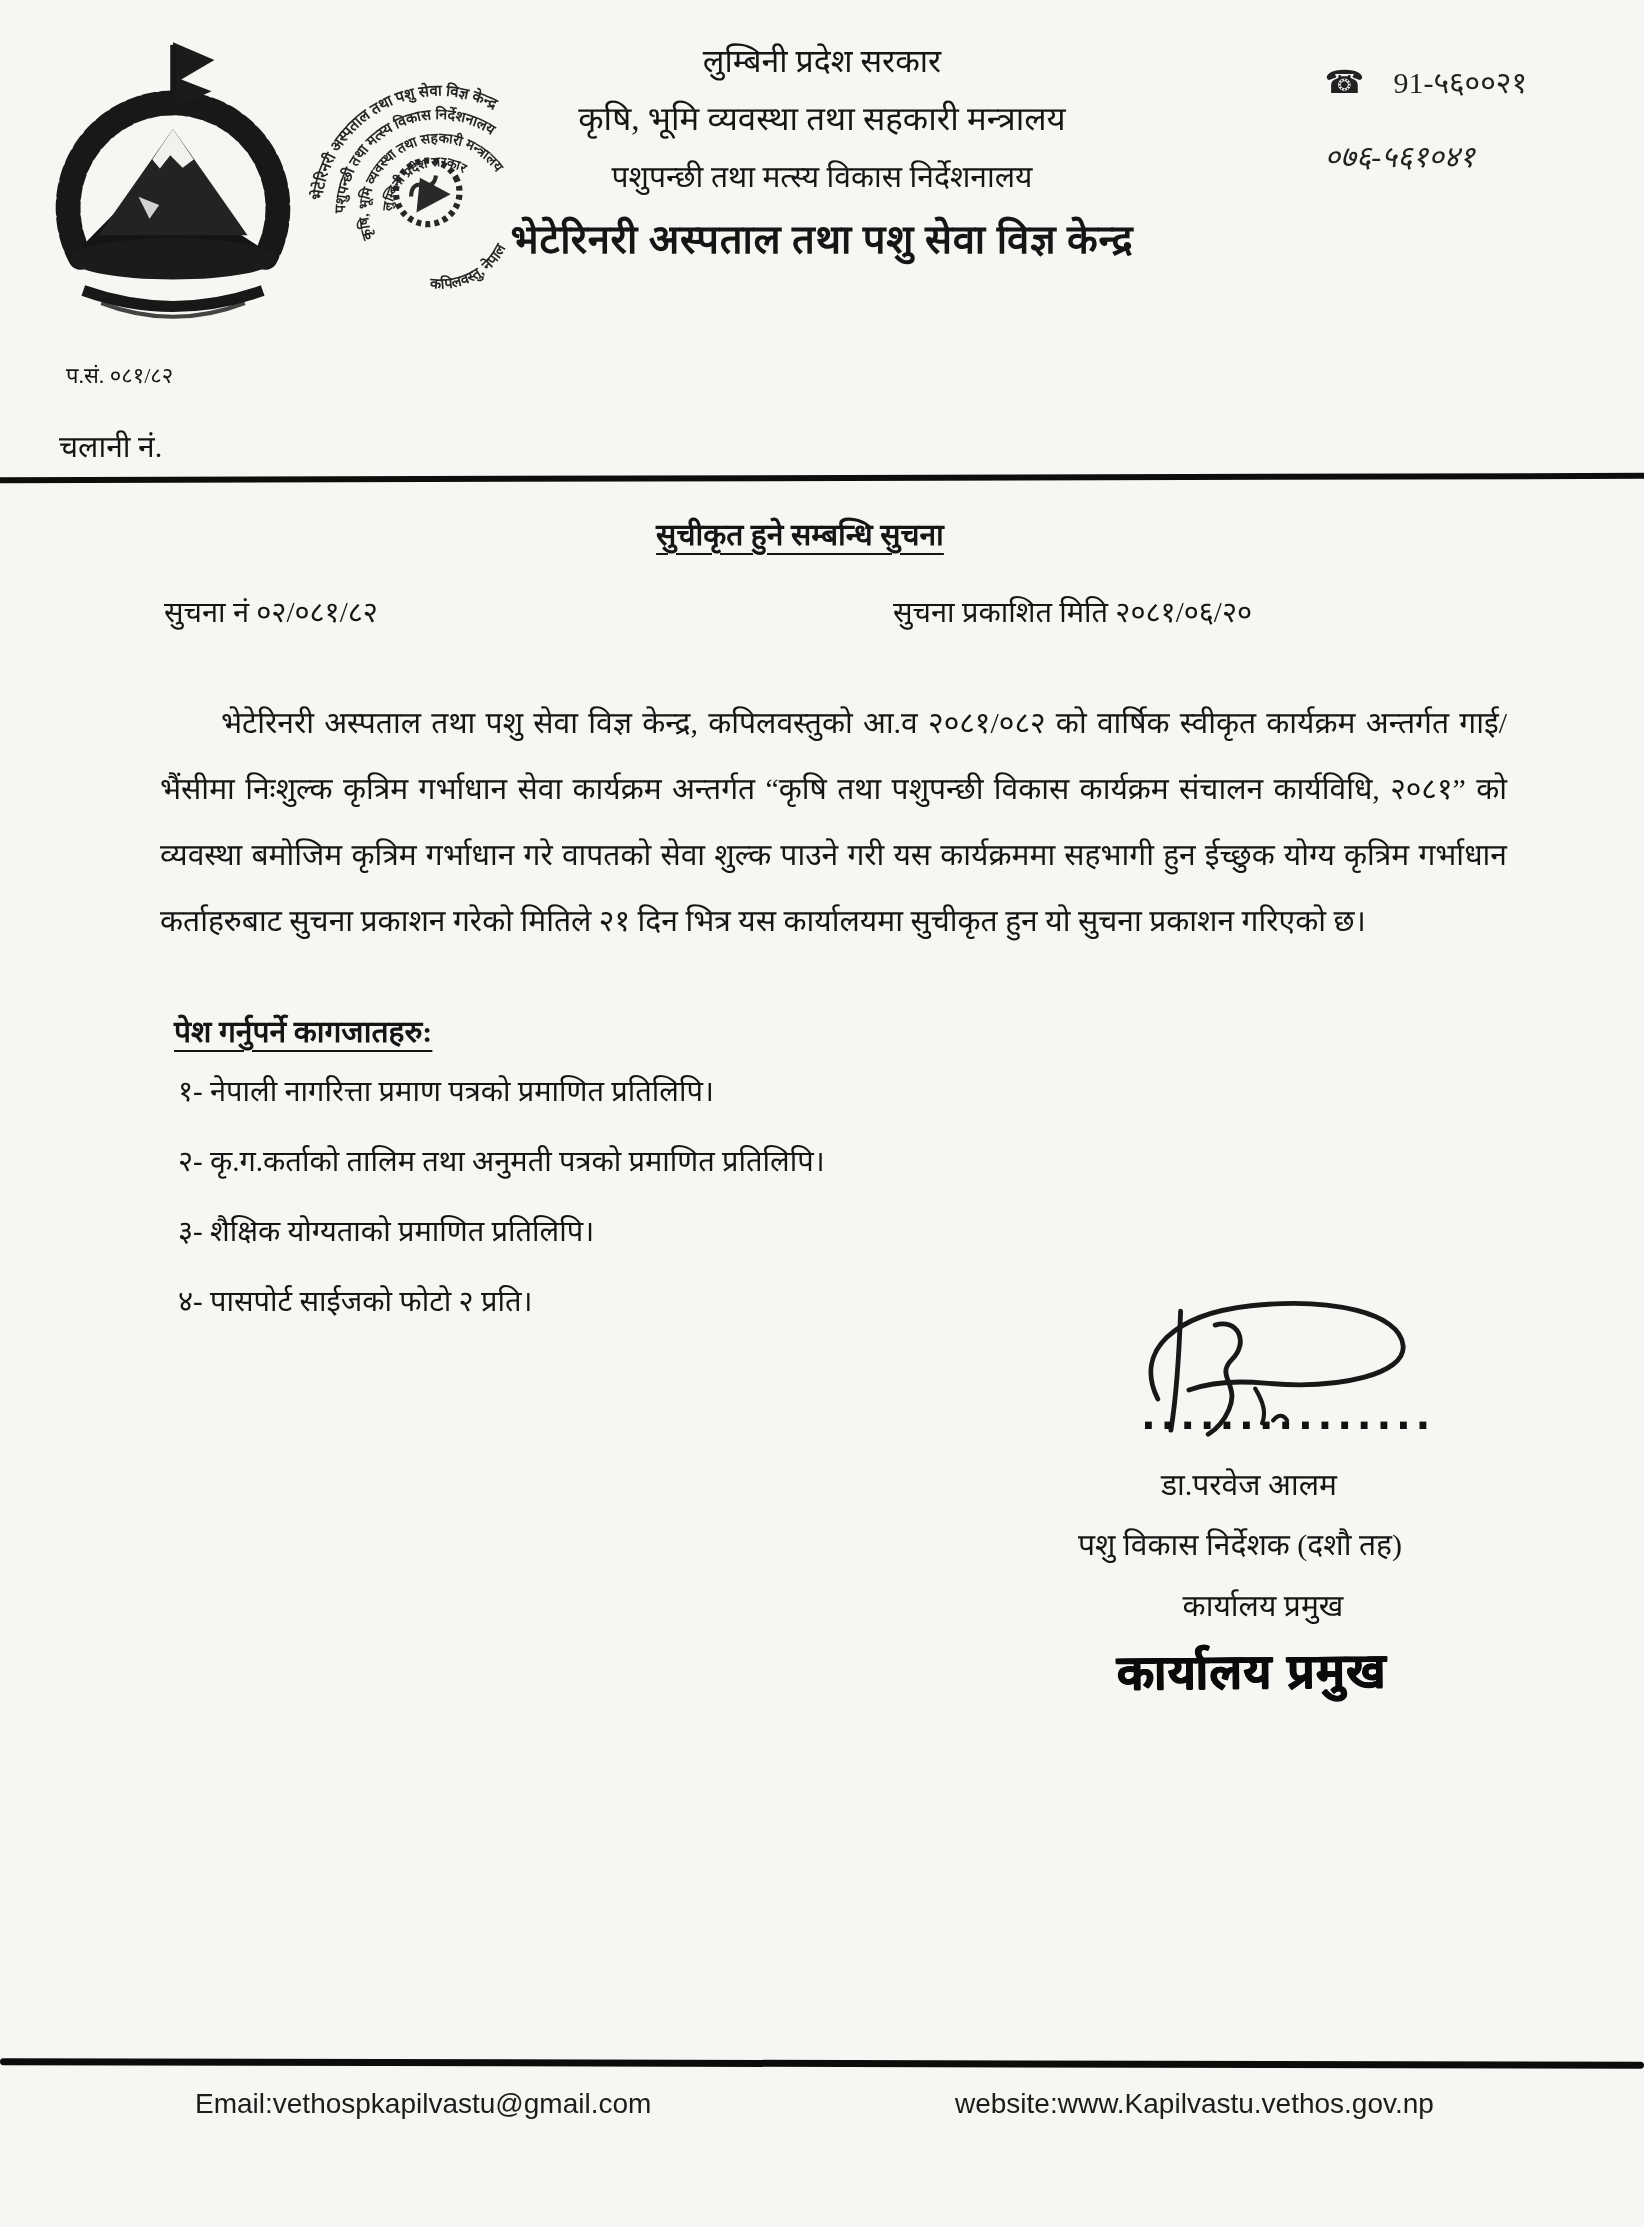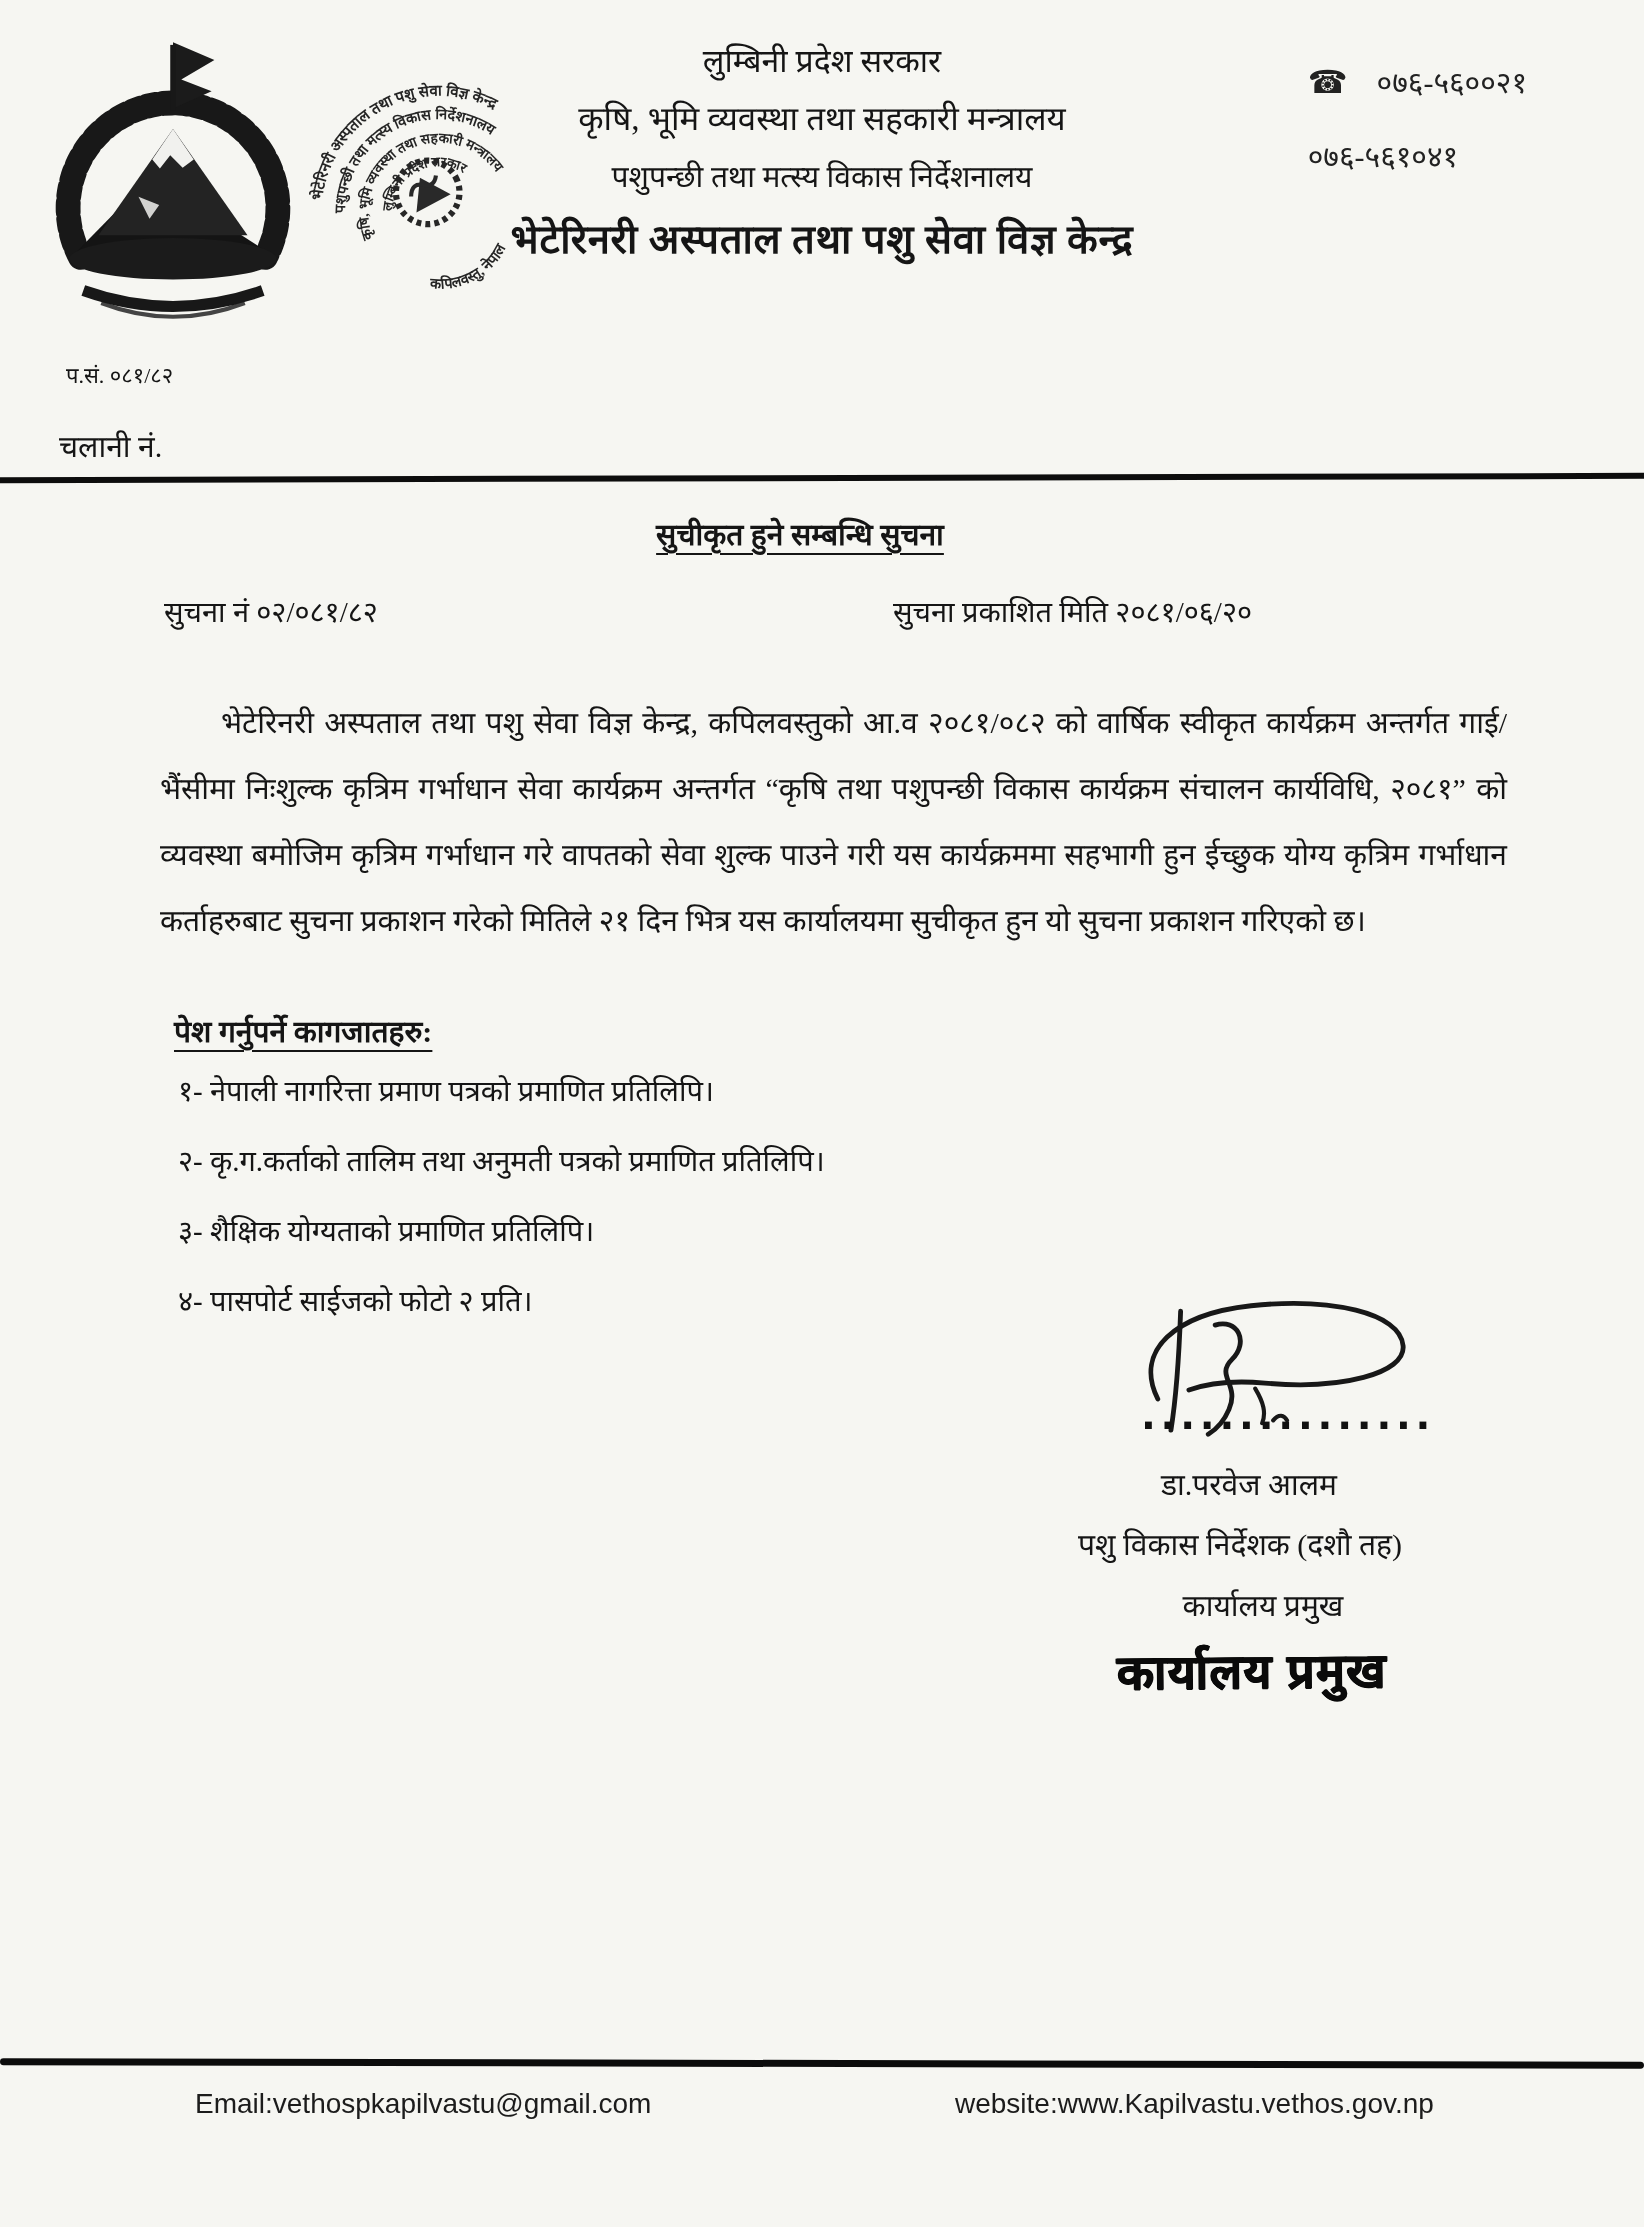--- a/index.html
+++ b/index.html
@@ -26,21 +26,21 @@
   .head-block .l2{font-size:33px;line-height:58px;}
   .head-block .l3{font-size:30px;line-height:57px;}
   .head-block .l4{font-size:40px;line-height:70px;font-weight:600;letter-spacing:0.7px;}
   .head-block .l5{font-size:36px;line-height:66px;}
   .phones{
     position:absolute;right:117px;top:61px;
     font-size:30px;text-align:left;color:#222;
   }
   .phones .p1{white-space:nowrap;}
   .phones .icon{font-size:32px;margin-right:29px;}
-  .phones .p2{margin-top:33px;white-space:nowrap;}
+  .phones .p2{margin-top:33px;white-space:nowrap;font-style:italic;}
   
   .refno{position:absolute;left:66px;top:359px;font-size:22px;}
   .dispatch{position:absolute;left:59px;top:425px;font-size:30px;}
   .rule-top{
     position:absolute;left:0;top:475px;width:1644px;height:5.5px;
     background:#0d0d0d;transform:rotate(-0.15deg);
   }
   
   .notice-title{
     position:absolute;left:800px;top:513px;transform:translateX(-50%);
@@ -142,21 +142,21 @@
 
   <div class="head-block">
     <div class="l1">लुम्बिनी प्रदेश सरकार</div>
     <div class="l2">कृषि, भूमि व्यवस्था तथा सहकारी मन्त्रालय</div>
     <div class="l3">पशुपन्छी तथा मत्स्य विकास निर्देशनालय</div>
     <div class="l4">भेटेरिनरी अस्पताल तथा पशु सेवा विज्ञ केन्द्र</div>
   </div>
 
   <div class="phones">
     <div class="p1">
-      <span class="icon">☎</span><span>०७६-५६००२१</span>
+      <span class="icon">☎</span><span>91-५६००२१</span>
     </div>
     <div class="p2">०७६-५६१०४१</div>
   </div>
 
   <div class="refno">प.सं. ०८१/८२</div>
   <div class="dispatch">चलानी नं.</div>
   <div class="rule-top"></div>
 
   <div class="notice-title">सुचीकृत हुने सम्बन्धि सुचना</div>
   <div class="notice-no">सुचना नं ०२/०८१/८२</div>

